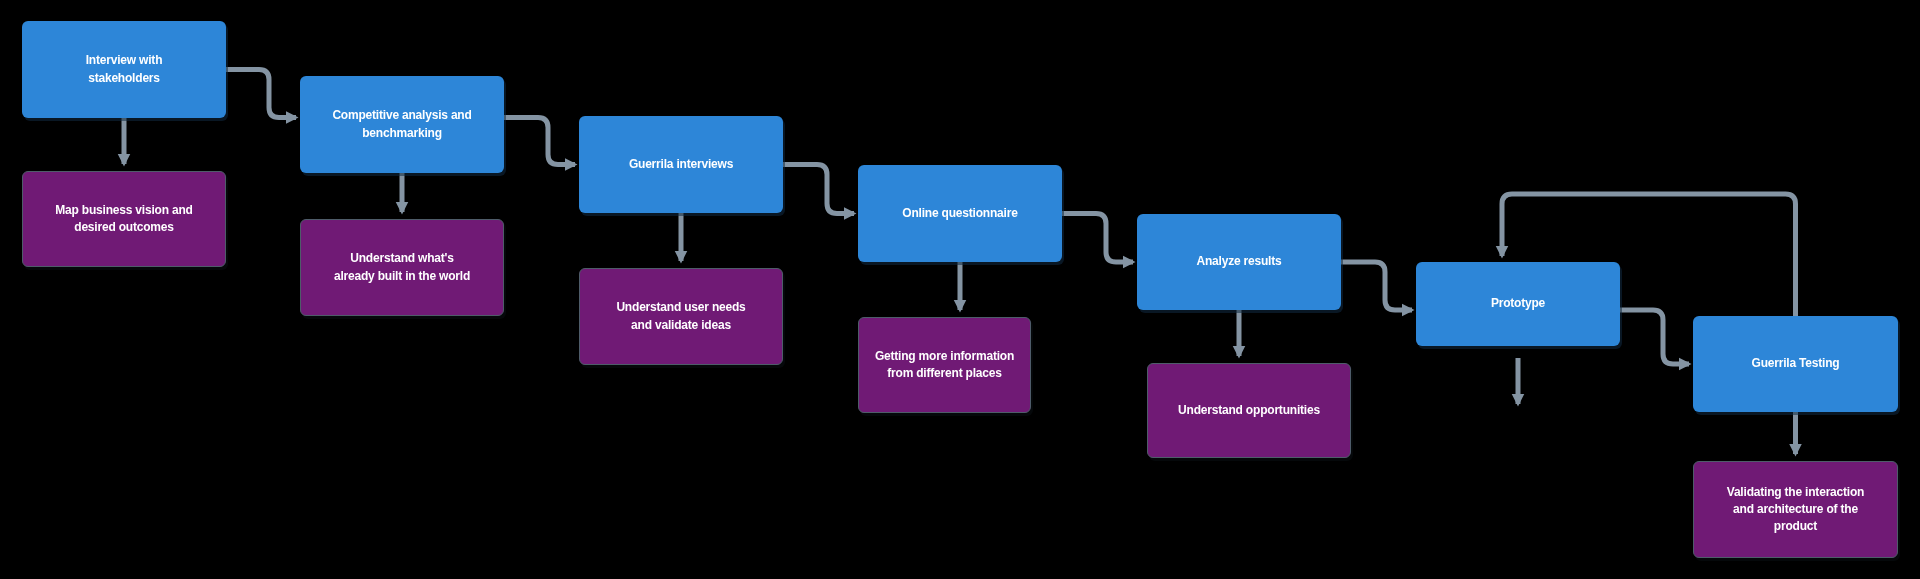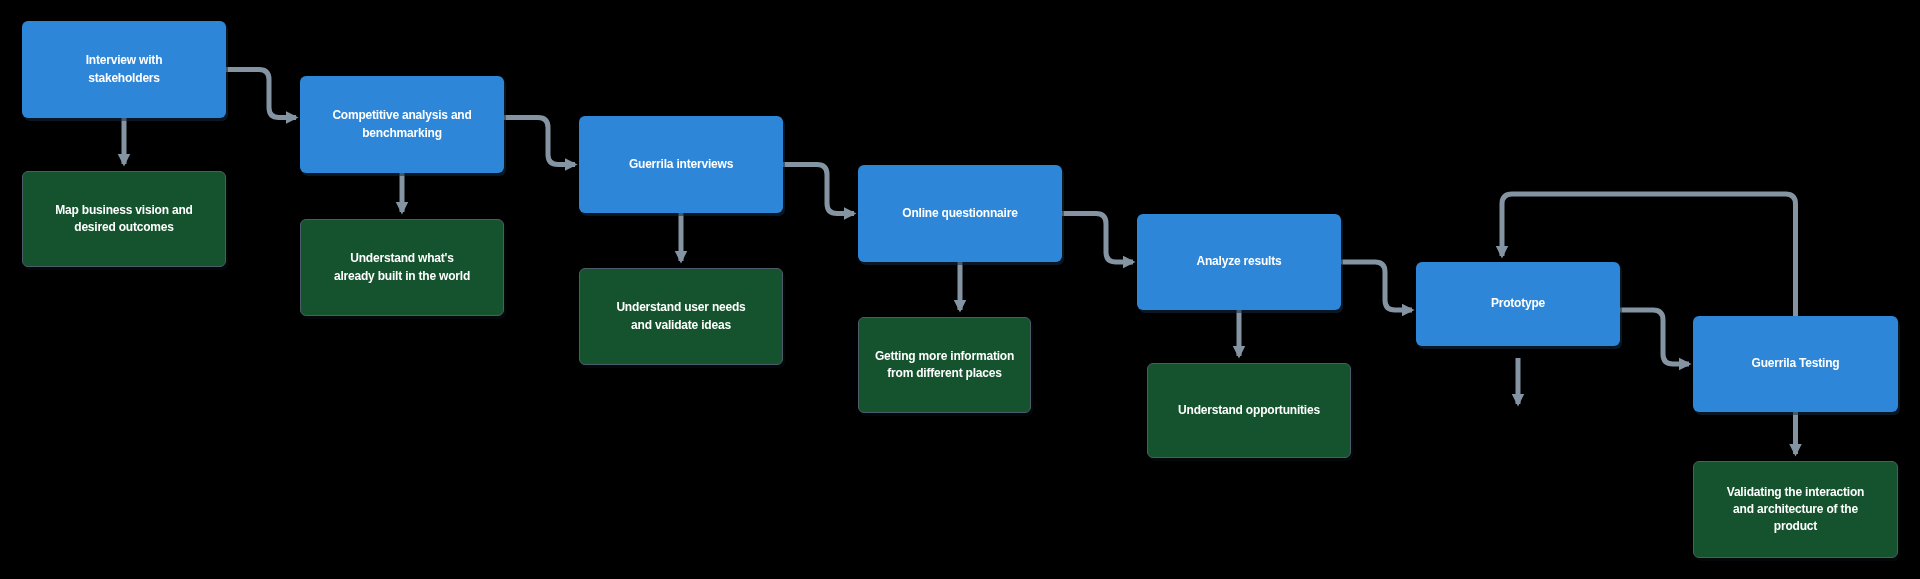--- a/index.html
+++ b/index.html
@@ -23,21 +23,21 @@
     line-height:1.42;
     letter-spacing:-0.2px;
     white-space:pre-line;
     padding:0 2px;
   }
   .node.primary{
     background:#2D86D8;
     box-shadow:2px 3px 0 rgba(16,42,66,0.55);
   }
   .node.secondary{
-    background:#14532d;
+    background:#701a75;
     border:1px solid #4E5C69;
     box-shadow:2px 3px 0 rgba(8,12,16,0.65);
   }
 </style>
 </head>
 <body>
 
 <div class="stage" id="diagram">
     <svg id="edges" width="1920" height="579" viewBox="0 0 1920 579">
       <defs>

